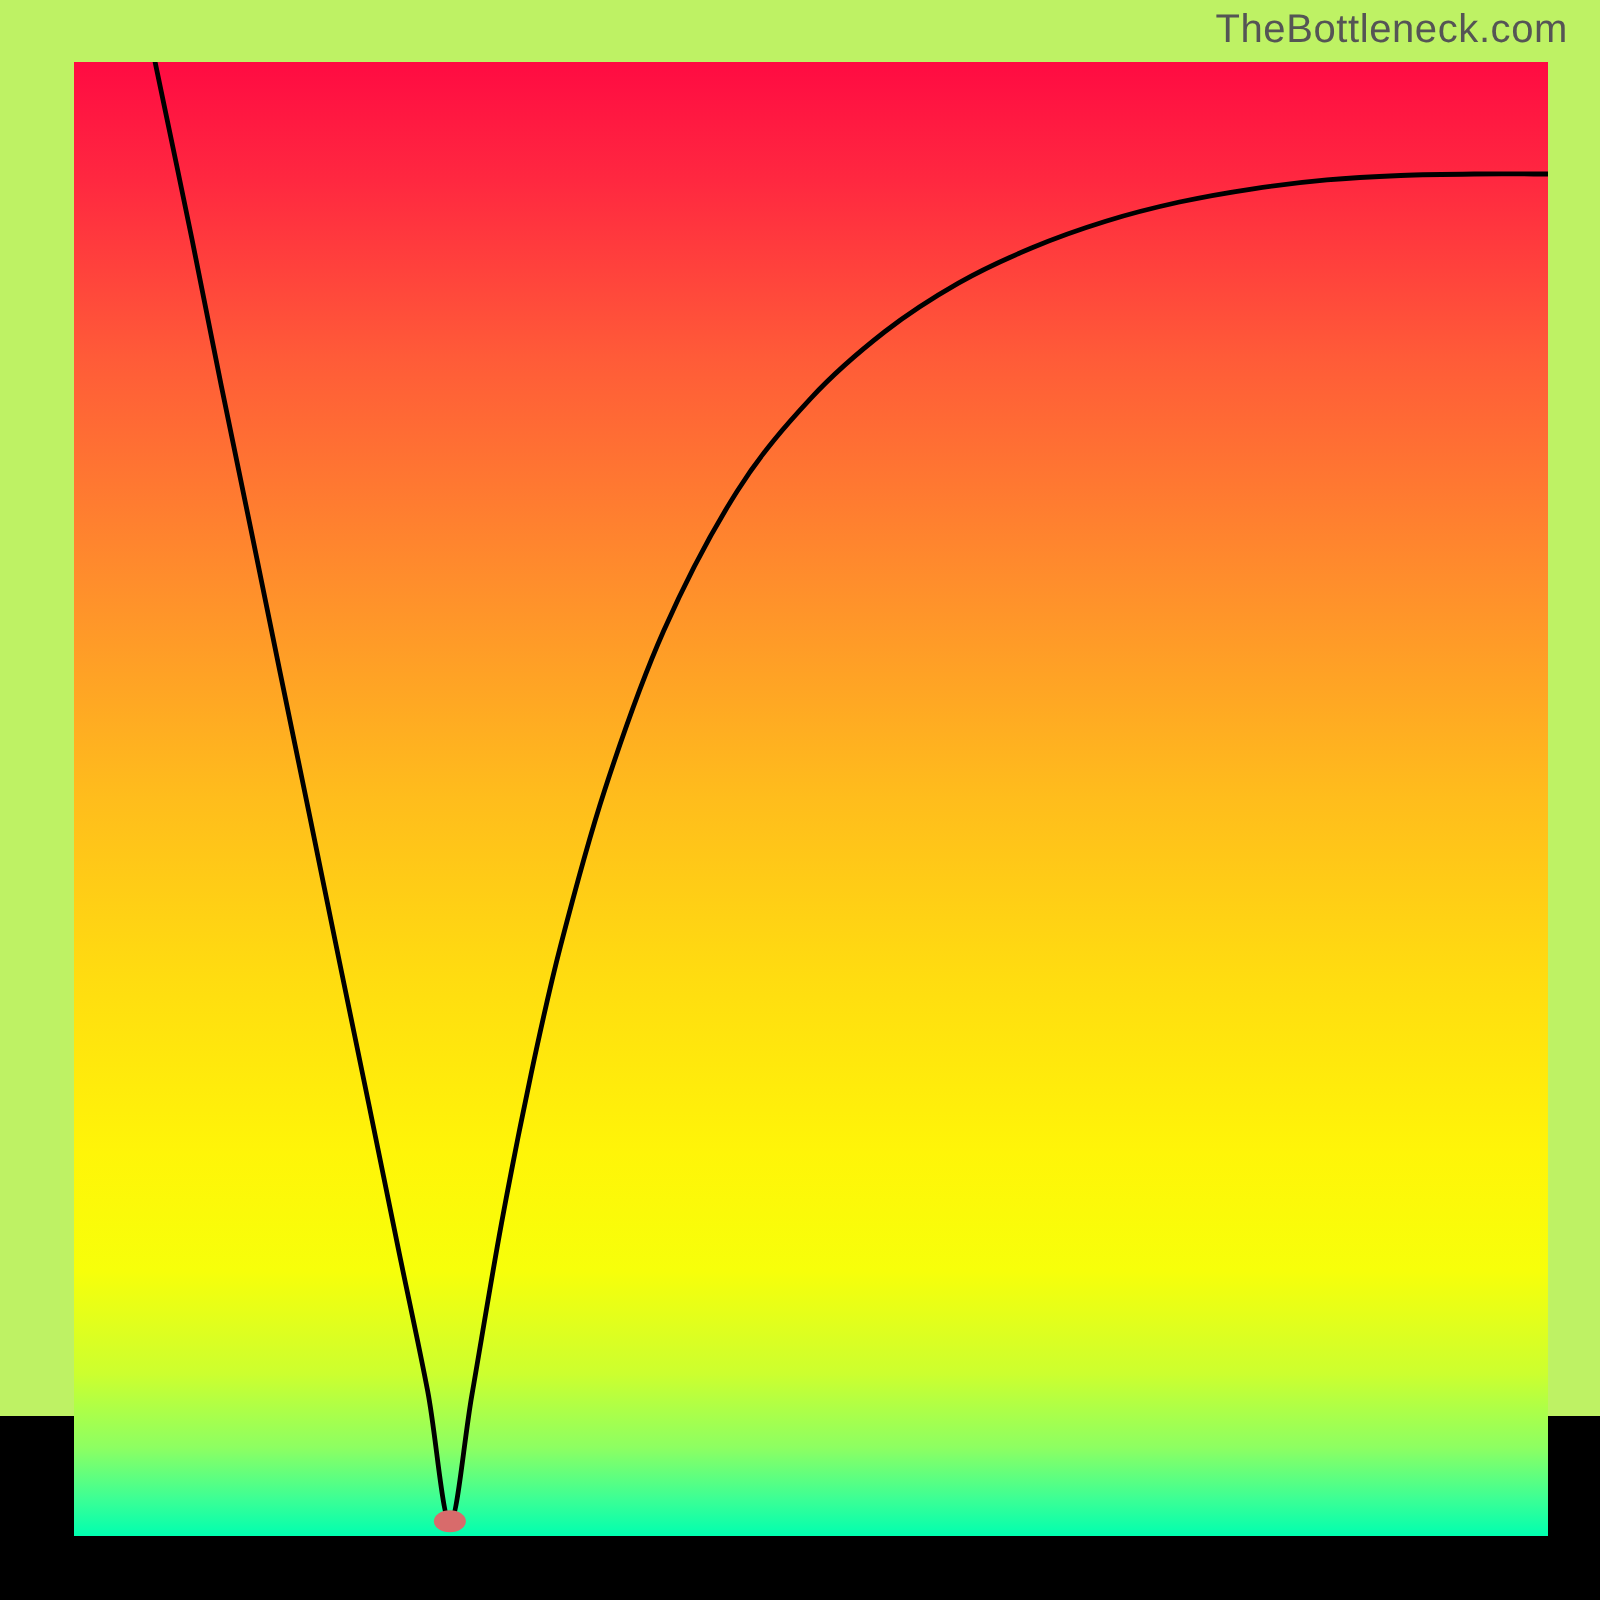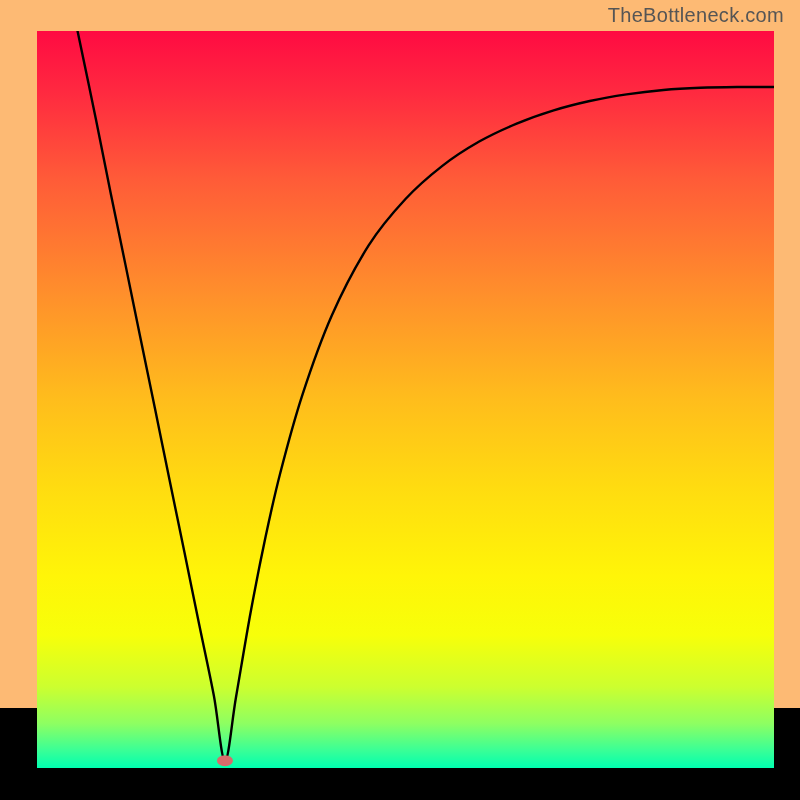--- a/index.html
+++ b/index.html
@@ -8,21 +8,21 @@
     width: 800px;
     height: 800px;
     overflow: hidden;
     background: #000;
     font-family: Arial, Helvetica, sans-serif;
   }
   .frame {
     position: relative;
     width: 800px;
     height: 708px;
-    background: #fdba74;
+    background: #bef264;
   }
   .watermark {
     position: absolute;
     top: 4px;
     right: 16px;
     color: #555;
     font-size: 20px;
     font-weight: 500;
     letter-spacing: 0.3px;
     z-index: 20;

